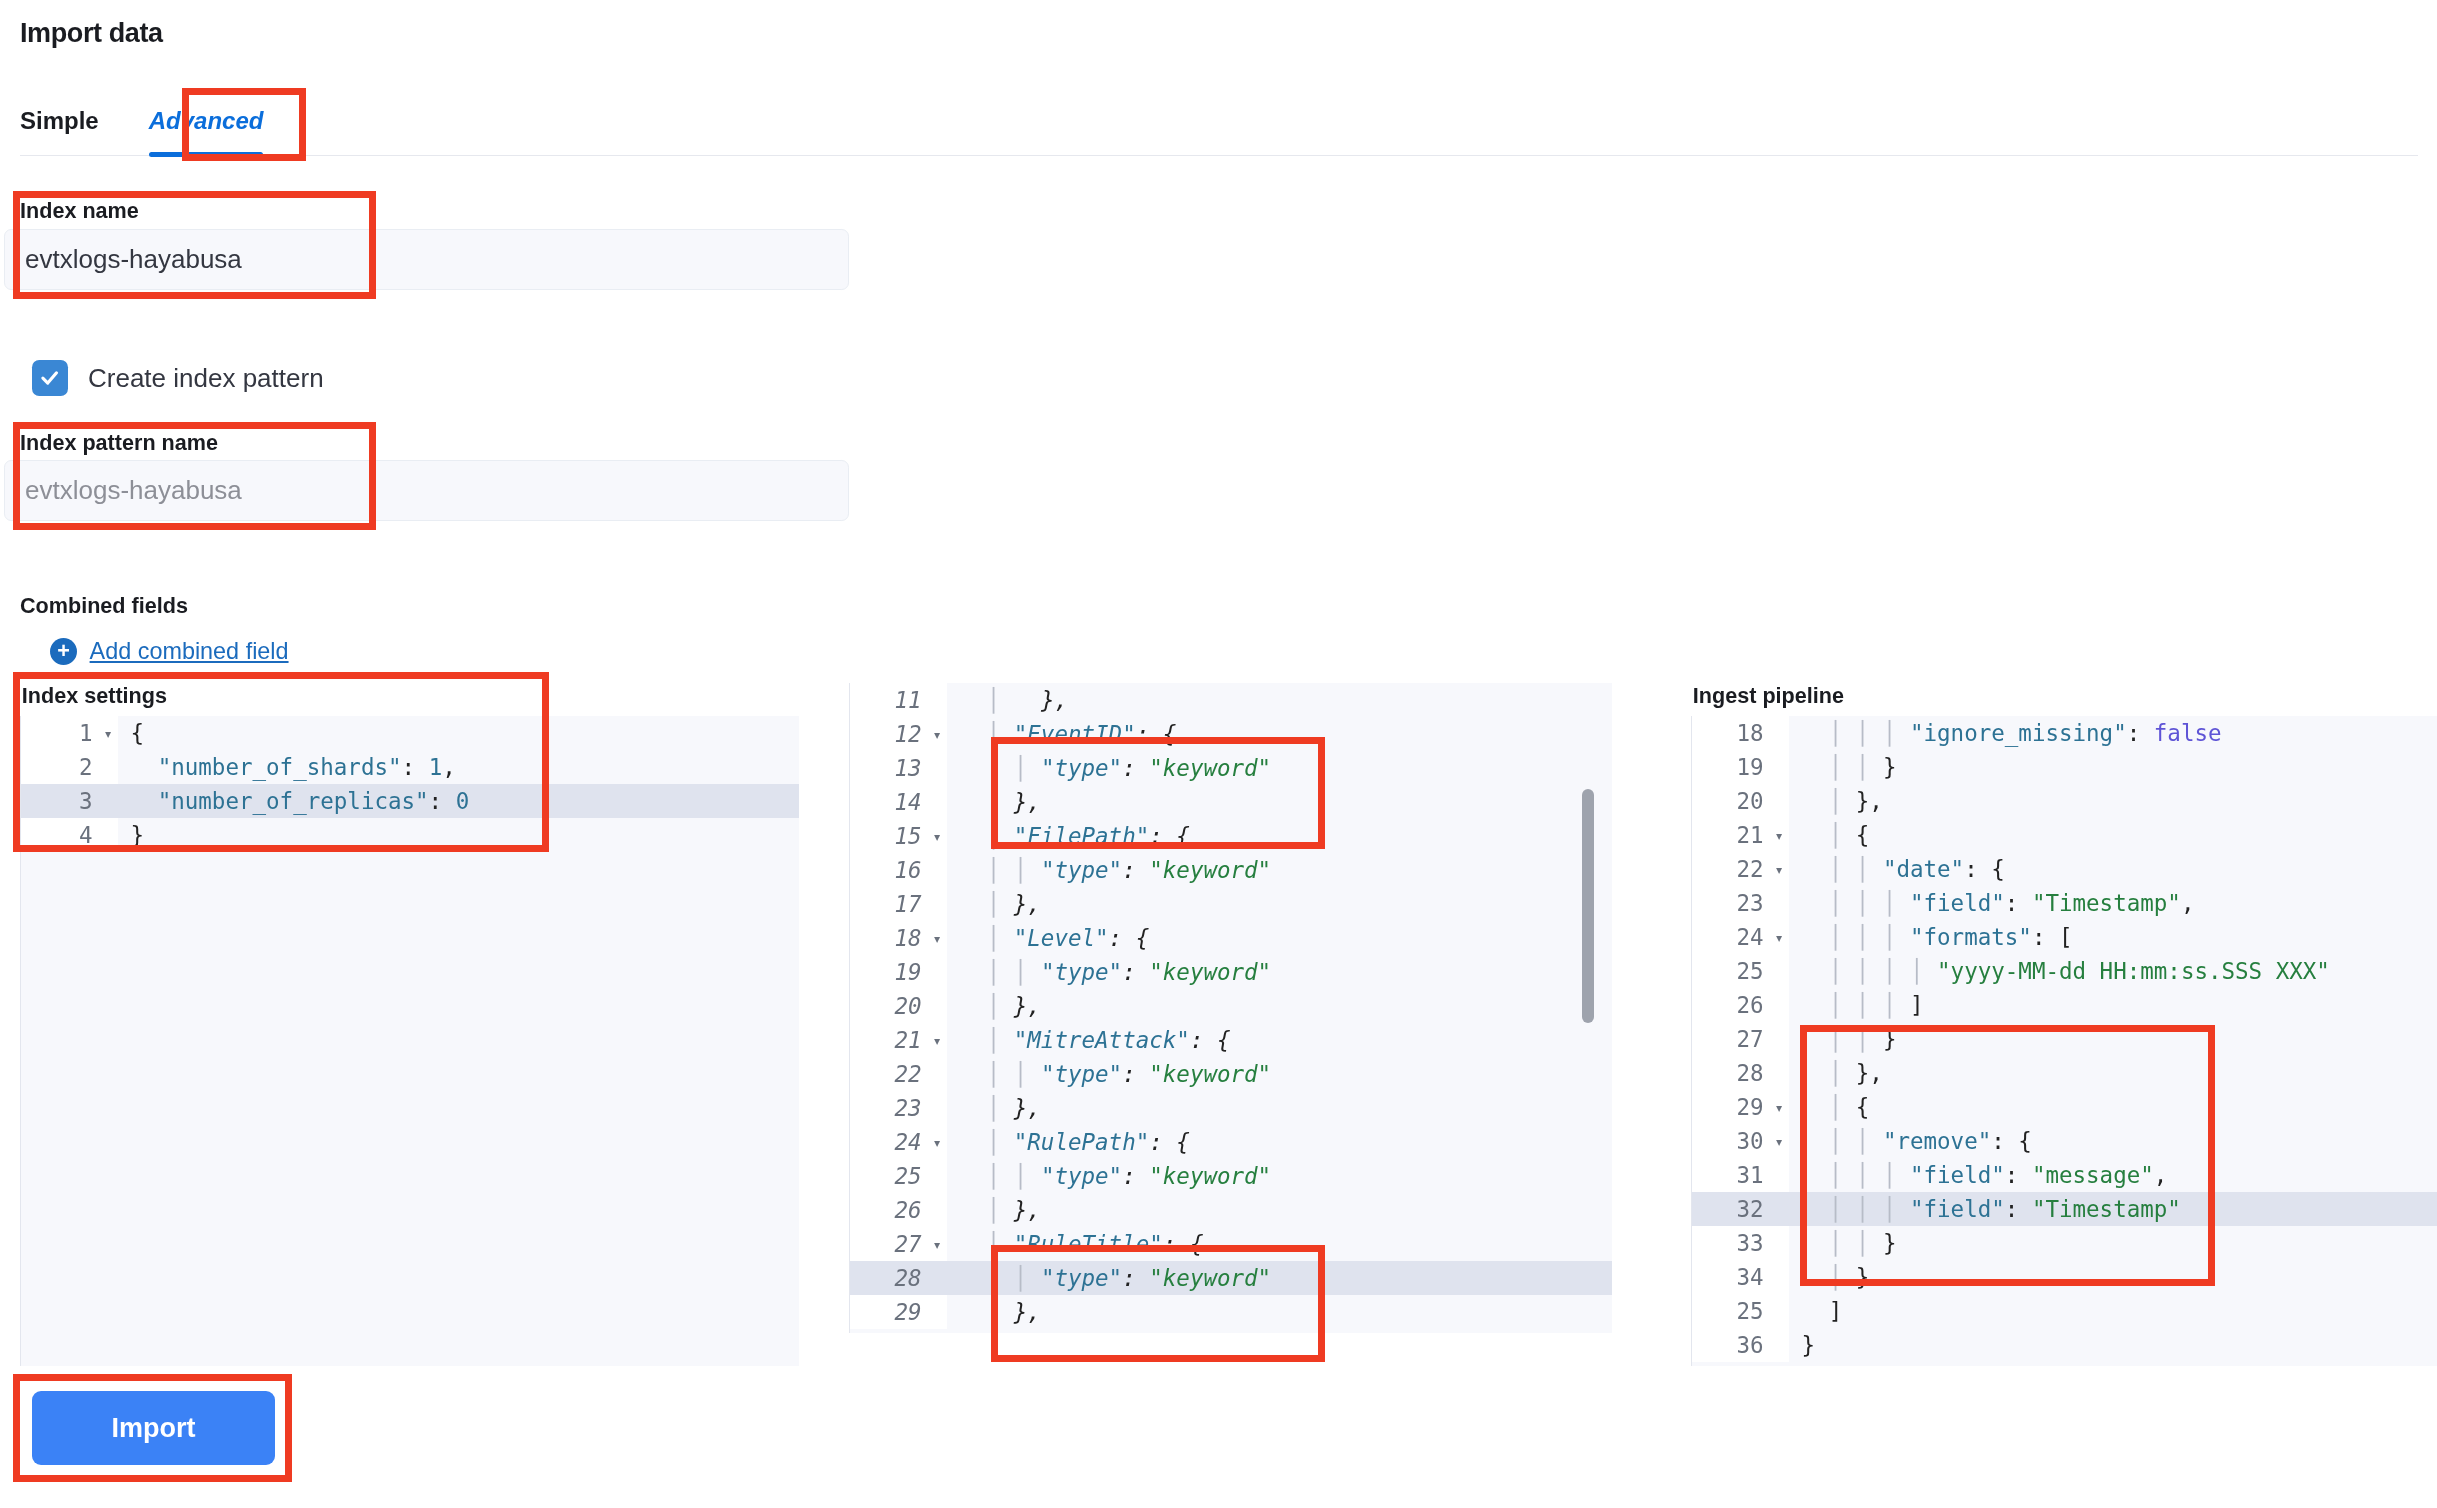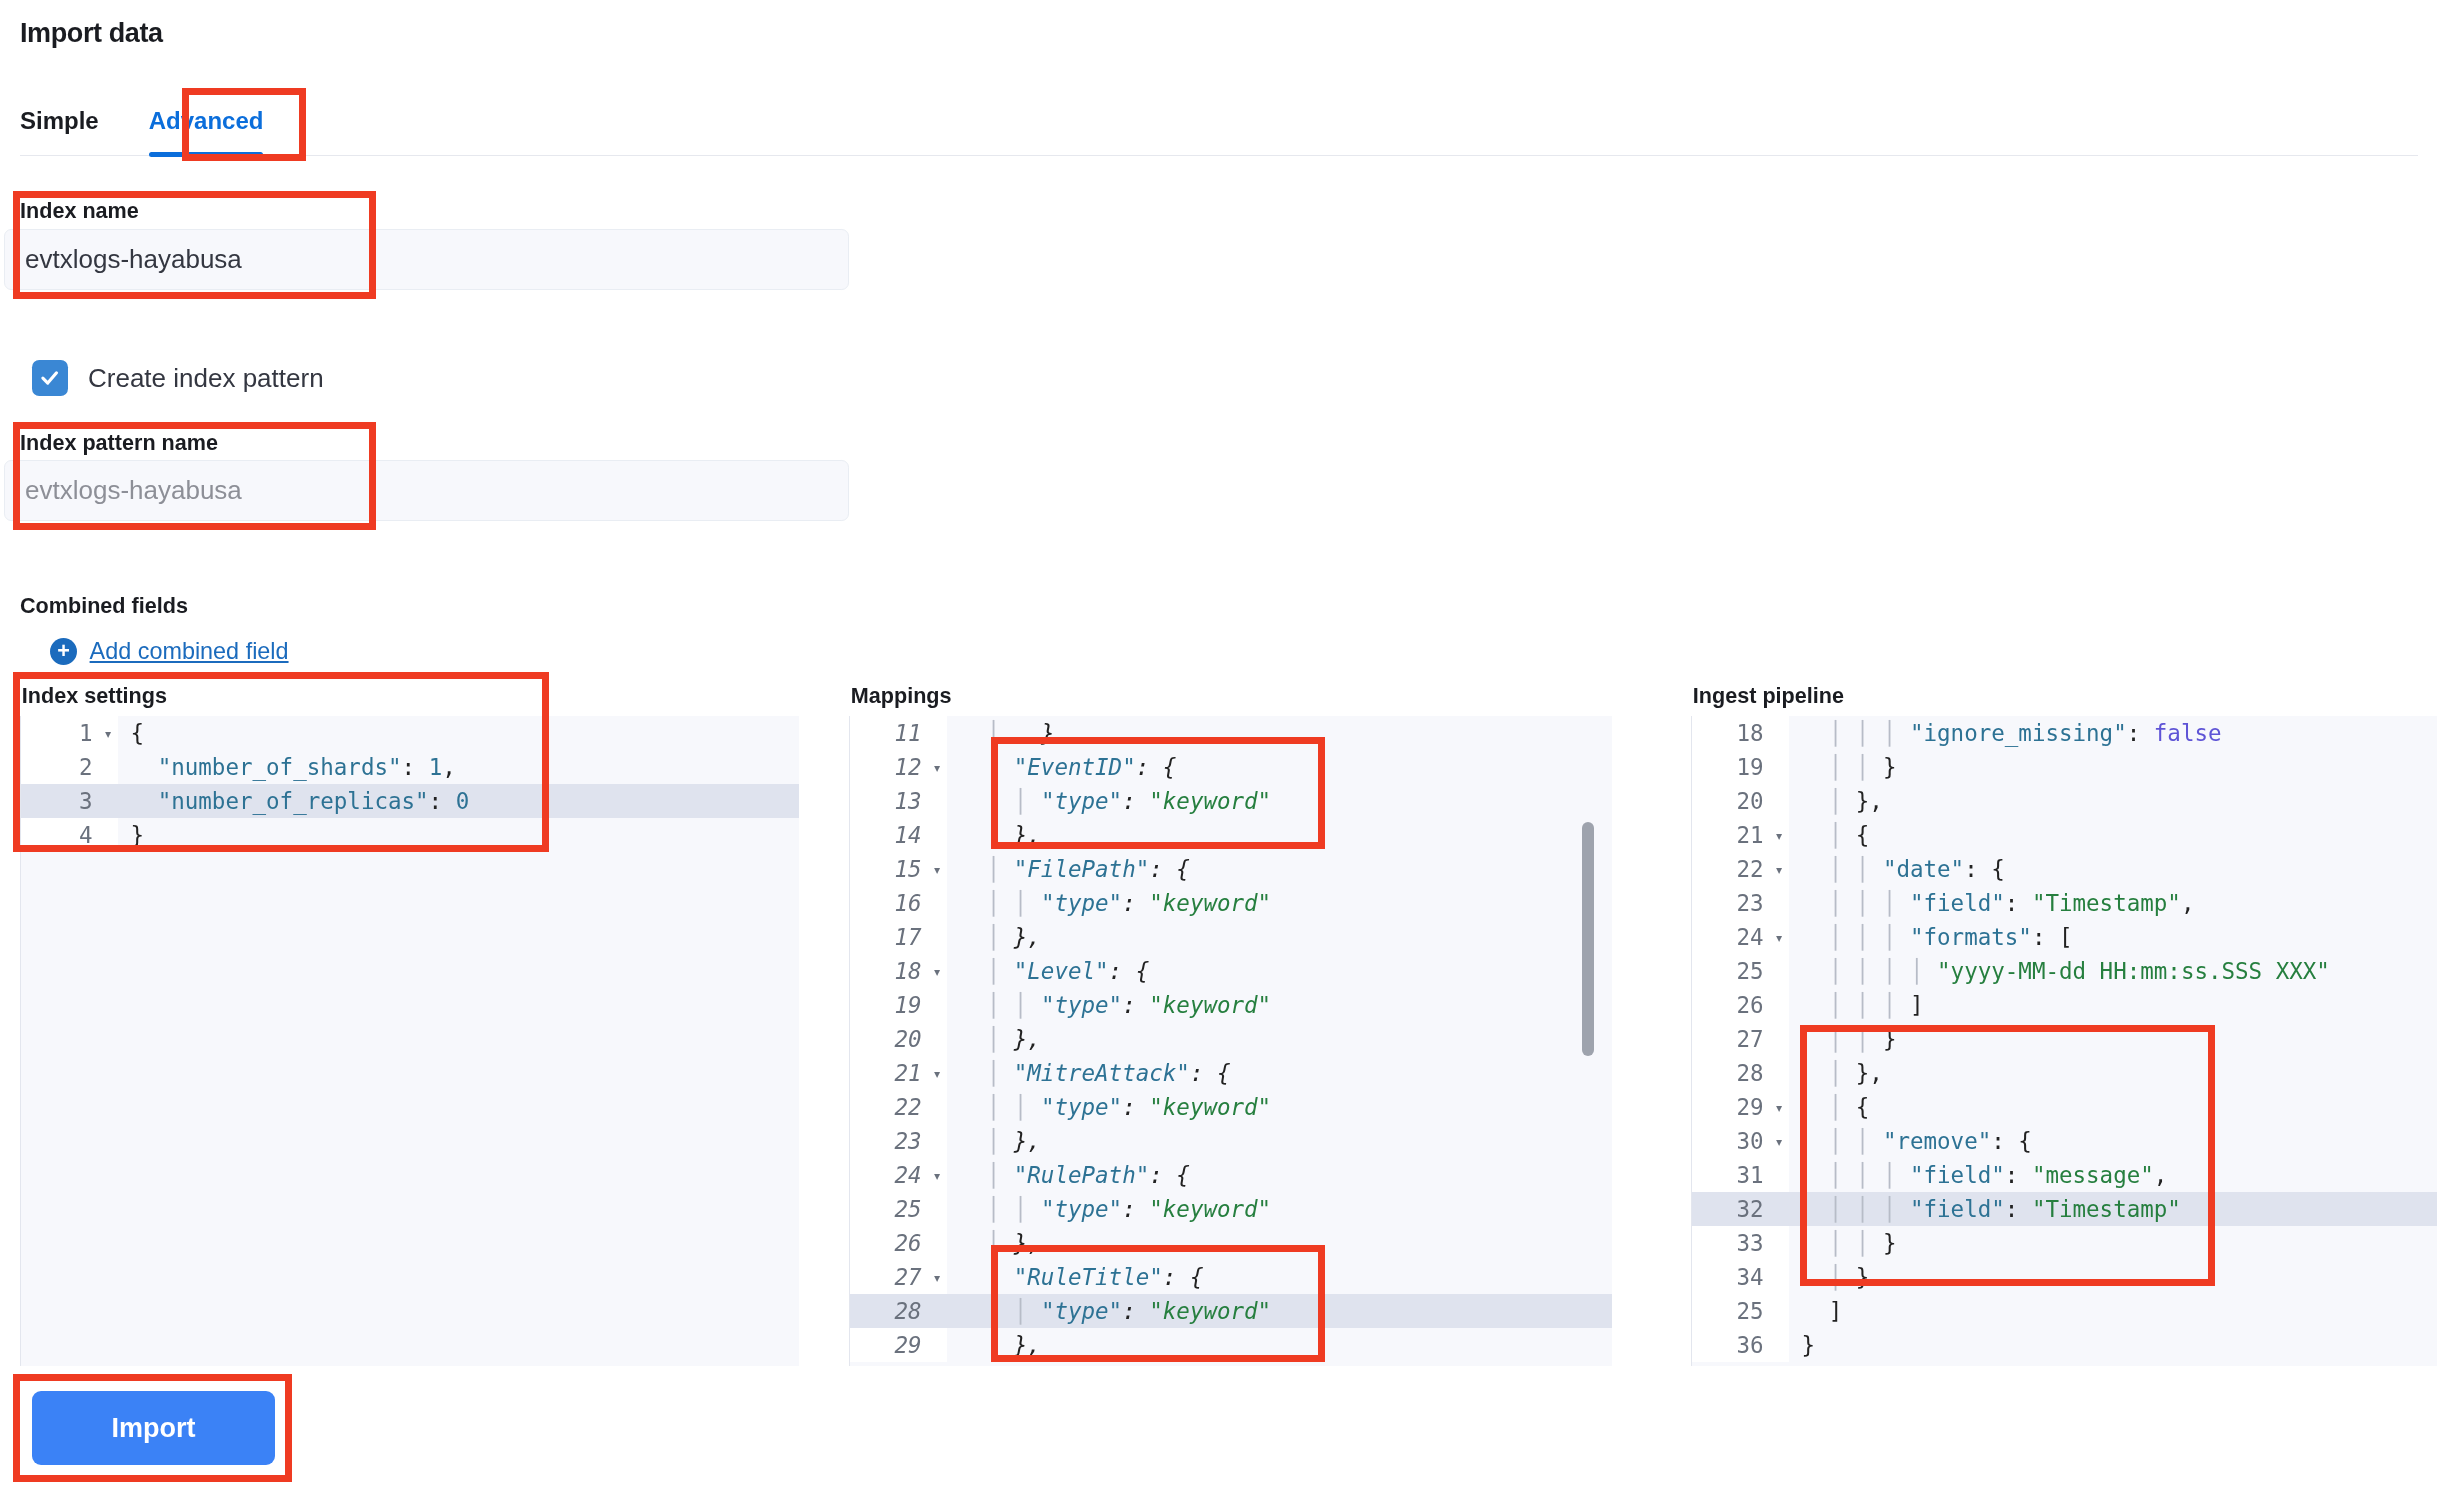--- a/index.html
+++ b/index.html
@@ -22,21 +22,21 @@
     width:2398px;height:56px;
     border-bottom:1.8px solid #e6e8ee;
     display:flex;align-items:flex-end;
   }
   .tab{
     font-size:24px;font-weight:bold;
     padding:7.2px 0 20px 0;margin-right:50px;
     position:relative;cursor:pointer;
   }
   .tab.inactive{color:#1a1c21;}
-  .tab.active{color:#0b6edb;}
+  .tab.active{color:#0b6edb;font-style:italic;}
   .tab.active:after{
     content:"";position:absolute;left:0;right:0;bottom:-1.8px;
     height:4.5px;background:#0b6edb;border-radius:2.7px;
   }
   
   .field-label{
     position:absolute;font-size:21.6px;font-weight:bold;color:#1a1c21;
   }
   .text-input{
     position:absolute;left:4px;width:845px;height:61px;
@@ -181,21 +181,20 @@
   <div class="editor-title">Index settings</div>
   <div class="editor" id="ed-settings">
       <div class="ed-line"><span class="gutter">1</span><span class="fold">▾</span><span class="code"><span class="p">{</span></span></div>
       <div class="ed-line"><span class="gutter">2</span><span class="fold"></span><span class="code"><span class="k">  "number_of_shards"</span><span class="p">: </span><span class="n">1</span><span class="p">,</span></span></div>
       <div class="ed-line hl"><span class="gutter">3</span><span class="fold"></span><span class="code"><span class="k">  "number_of_replicas"</span><span class="p">: </span><span class="n">0</span></span></div>
       <div class="ed-line"><span class="gutter">4</span><span class="fold"></span><span class="code"><span class="p">}</span></span></div>
     </div>
 </div>
 
 <div class="editor-block" id="block-mappings">
-  <div class="editor-title">Mappings</div>
   <div class="editor" id="ed-mappings">
     <div class="vscroll" style="top:106px;height:234px;"></div>
   <div class="ed-line"><span class="gutter">11</span><span class="fold"></span><span class="code"><span class="ind">  │   </span><span class="p">},</span></span></div>
       <div class="ed-line"><span class="gutter">12</span><span class="fold">▾</span><span class="code"><span class="ind">  │ </span><span class="k">"EventID"</span><span class="p">: {</span></span></div>
       <div class="ed-line"><span class="gutter">13</span><span class="fold"></span><span class="code"><span class="ind">  │ │ </span><span class="k">"type"</span><span class="p">: </span><span class="s">"keyword"</span></span></div>
       <div class="ed-line"><span class="gutter">14</span><span class="fold"></span><span class="code"><span class="ind">  │ </span><span class="p">},</span></span></div>
       <div class="ed-line"><span class="gutter">15</span><span class="fold">▾</span><span class="code"><span class="ind">  │ </span><span class="k">"FilePath"</span><span class="p">: {</span></span></div>
       <div class="ed-line"><span class="gutter">16</span><span class="fold"></span><span class="code"><span class="ind">  │ │ </span><span class="k">"type"</span><span class="p">: </span><span class="s">"keyword"</span></span></div>
       <div class="ed-line"><span class="gutter">17</span><span class="fold"></span><span class="code"><span class="ind">  │ </span><span class="p">},</span></span></div>
       <div class="ed-line"><span class="gutter">18</span><span class="fold">▾</span><span class="code"><span class="ind">  │ </span><span class="k">"Level"</span><span class="p">: {</span></span></div>

